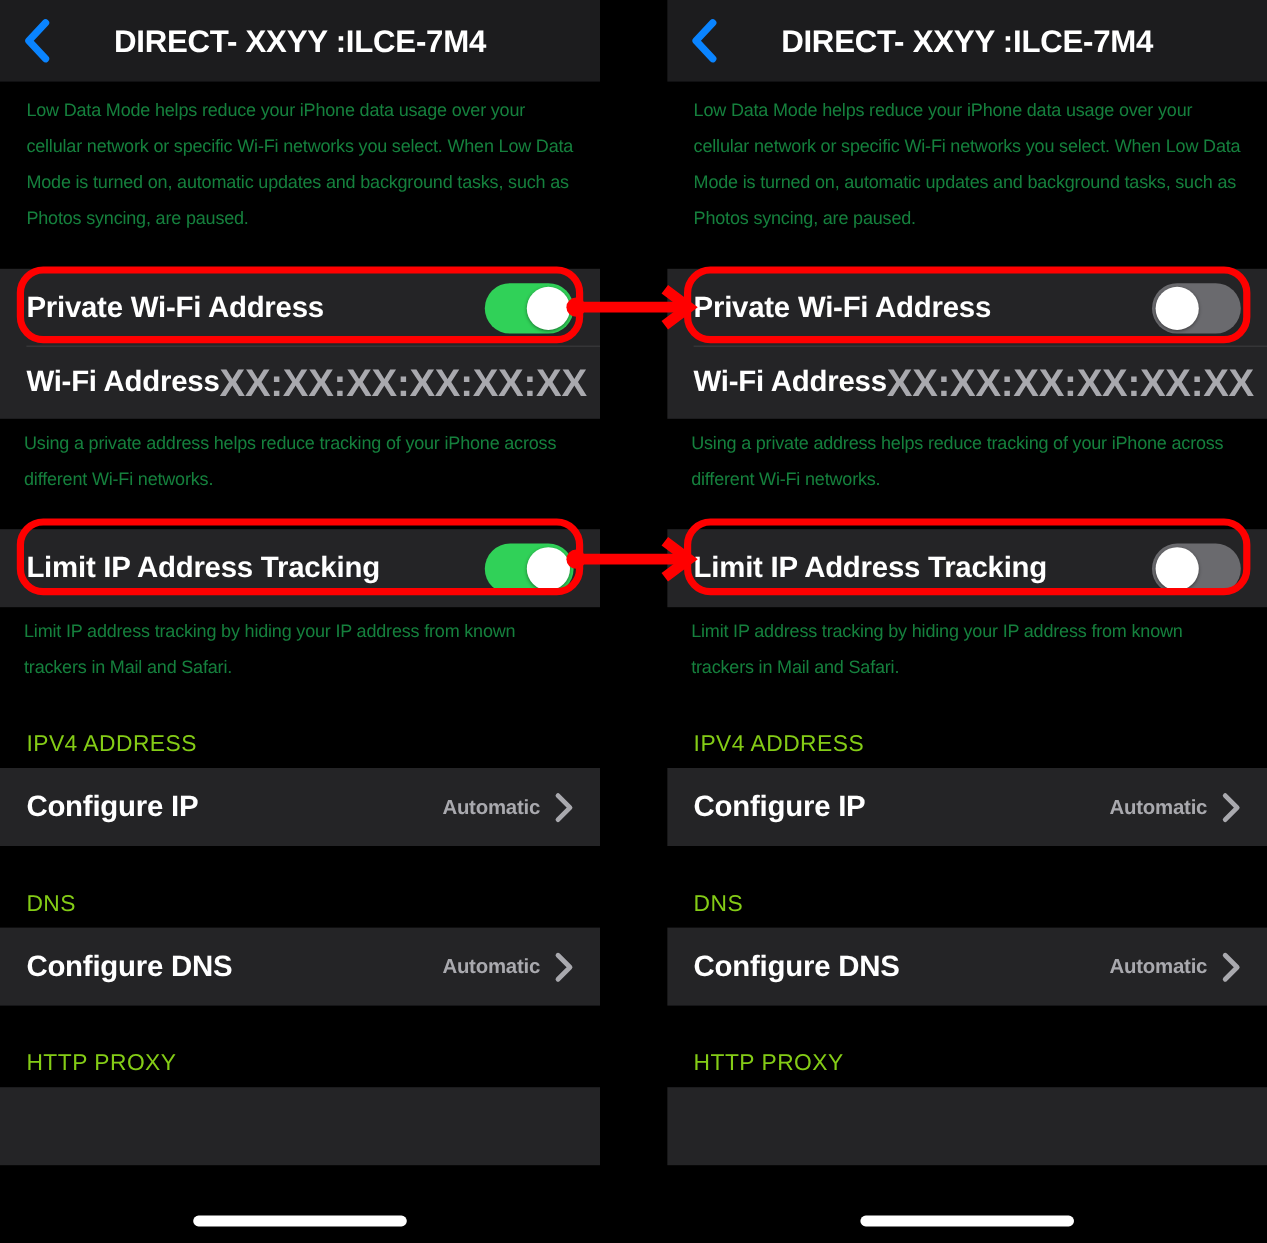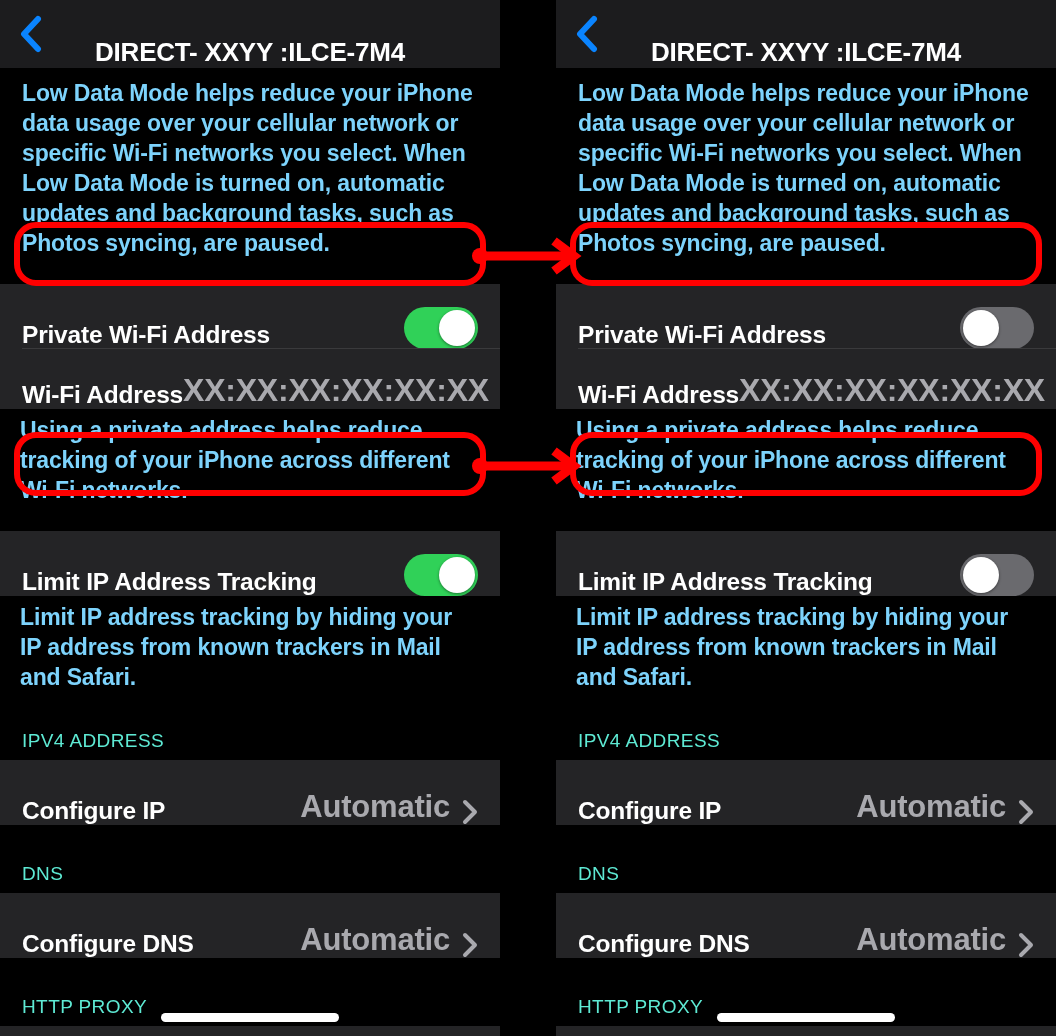--- a/index.html
+++ b/index.html
@@ -25,21 +25,21 @@
   }
   .panel-left  { left: 0px;   width: 500px; }
   .panel-right { left: 556px; width: 500px; }
 
   
   .navbar {
     position: relative;
     height: 68px;
     background: #1c1c1e;
     display: flex;
-    align-items: flex-end;
+    align-items: center;
   }
   .back-chevron {
     position: absolute;
     left: 14px;
     top: 50%;
     transform: translateY(-50%);
     width: 34px;
     height: 40px;
     display: flex;
     align-items: center;
@@ -52,59 +52,58 @@
     text-align: center;
     color: #ffffff;
     font-size: 26px;
     font-weight: bold;
     letter-spacing: -0.2px;
     white-space: nowrap;
   }
 
   
   .footnote {
-    color: #7dd3fc;
-    font-size: 23px;
+    color: #15803d;
+    font-size: 15px;
     line-height: 30px;
     padding: 10px 22px 0 22px;
     letter-spacing: -0.15px;
-    font-weight: bold;
   }
   .footnote.tight { padding-top: 6px; padding-left: 20px; }
 
   .group-header {
-    color: #5eead4;
+    color: #84cc16;
     font-size: 19px;
     letter-spacing: 0.4px;
     padding: 0 22px 8px 22px;
   }
 
   .cell-group {
     background: #242426;
   }
   .cell {
     position: relative;
     height: 60px;
     display: flex;
-    align-items: flex-end;
+    align-items: center;
     padding: 0 22px;
     box-sizing: border-box;
   }
   .cell.tall { height: 65px; }
   .cell-title {
     color: #ffffff;
     font-size: 24.5px;
     font-weight: bold;
     letter-spacing: -0.2px;
     flex: 1;
     white-space: nowrap;
   }
   .cell-value {
     color: #a9a9ae;
-    font-size: 31px;
+    font-size: 17px;
     font-weight: bold;
     letter-spacing: -0.2px;
     white-space: nowrap;
   }
   .cell-value.mono-addr { font-size: 32px; }
   .chevron-right {
     margin-left: 12px;
     display: flex;
     align-items: center;
   }

